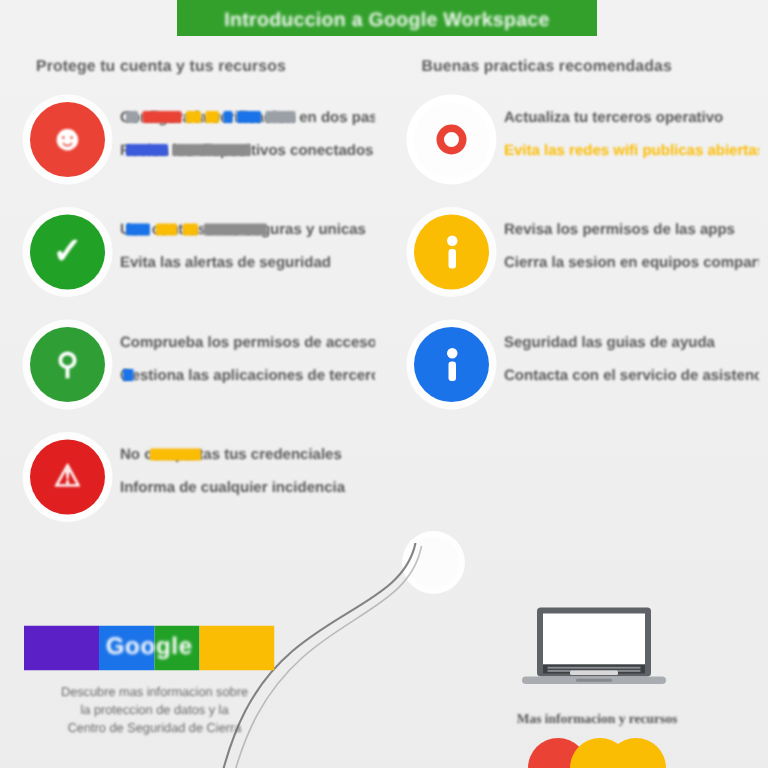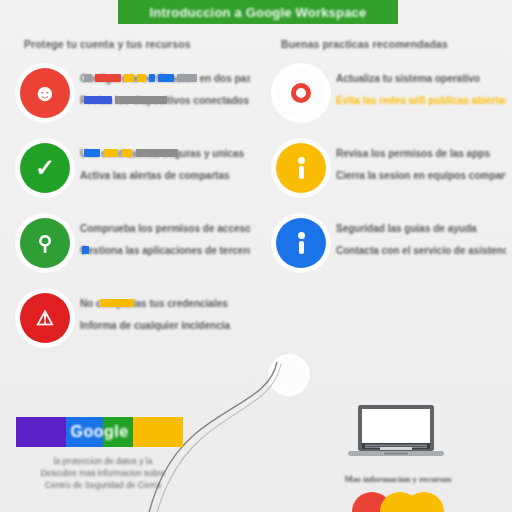--- a/index.html
+++ b/index.html
@@ -157,21 +157,21 @@
 
     <div class="row">
       <div class="row-ico" style="background:#22a127">
         <span class="glyph">✓</span>
       </div>
       <div class="row-txt">
         <div class="tline">
           <span style="color:#5a5a5a">Usa contrasenas seguras y unicas</span>
         </div>
         <div class="tline">
-          <span style="color:#5a5a5a">Activa las alertas de compartas</span>
+          <span style="color:#5a5a5a">Evita las alertas de seguridad</span>
         </div>
       </div>
       <div style="position:absolute;left:78px;top:10px;display:flex;gap:4px;filter:blur(.7px)">
         <i class="seg" style="width:16px;background:#1a73e8"></i>
         <i class="seg" style="width:14px;background:#fbbc04"></i>
         <i class="seg" style="width:10px;background:#fbbc04"></i>
         <i class="seg" style="width:42px;background:#8d8d8d"></i>
       </div>
     </div>
 
@@ -210,21 +210,21 @@
   </div>
 
   <div class="col" id="col-right">
 
     <div class="row">
       <div class="row-ico white">
         <span class="ring" style="color:#ea4335"></span>
       </div>
       <div class="row-txt">
         <div class="tline">
-          <span style="color:#5a5a5a">Actualiza tu sistema operativo</span>
+          <span style="color:#5a5a5a">Actualiza tu terceros operativo</span>
         </div>
         <div class="tline">
           <span style="color:#fbbc04">Evita las redes wifi publicas abiertas</span>
         </div>
       </div>
     </div>
 
 
     <div class="row">
       <div class="row-ico" style="background:#fbbc04">
@@ -269,22 +269,22 @@
   </svg>
 
   <div id="logo-banner">
     <i class="bseg" style="width:30%;background:#5b21c7"></i>
     <i class="bseg" style="width:22%;background:#1a73e8"></i>
     <i class="bseg" style="width:18%;background:#22a127"></i>
     <i class="bseg" style="width:30%;background:#fbbc04"></i>
     <div class="blabel">Google</div>
   </div>
   <div id="logo-caption">
+    <div>Descubre mas informacion sobre</div>
     <div>la proteccion de datos y la</div>
-    <div>Descubre mas informacion sobre</div>
     <div>Centro de Seguridad de Cierra</div>
   </div>
 
   <svg id="laptop" viewBox="0 0 104 60">
     <rect x="14" y="2" width="76" height="46" rx="2.5" fill="#5f6368"></rect>
     <rect x="18" y="6" width="68" height="34" fill="#ffffff"></rect>
     <rect x="18" y="40" width="68" height="6" fill="#3c4043"></rect>
     <g fill="#8a8d91">
       <rect x="21" y="41.5" width="62" height="1.3"></rect>
       <rect x="21" y="43.6" width="62" height="1.3"></rect>

